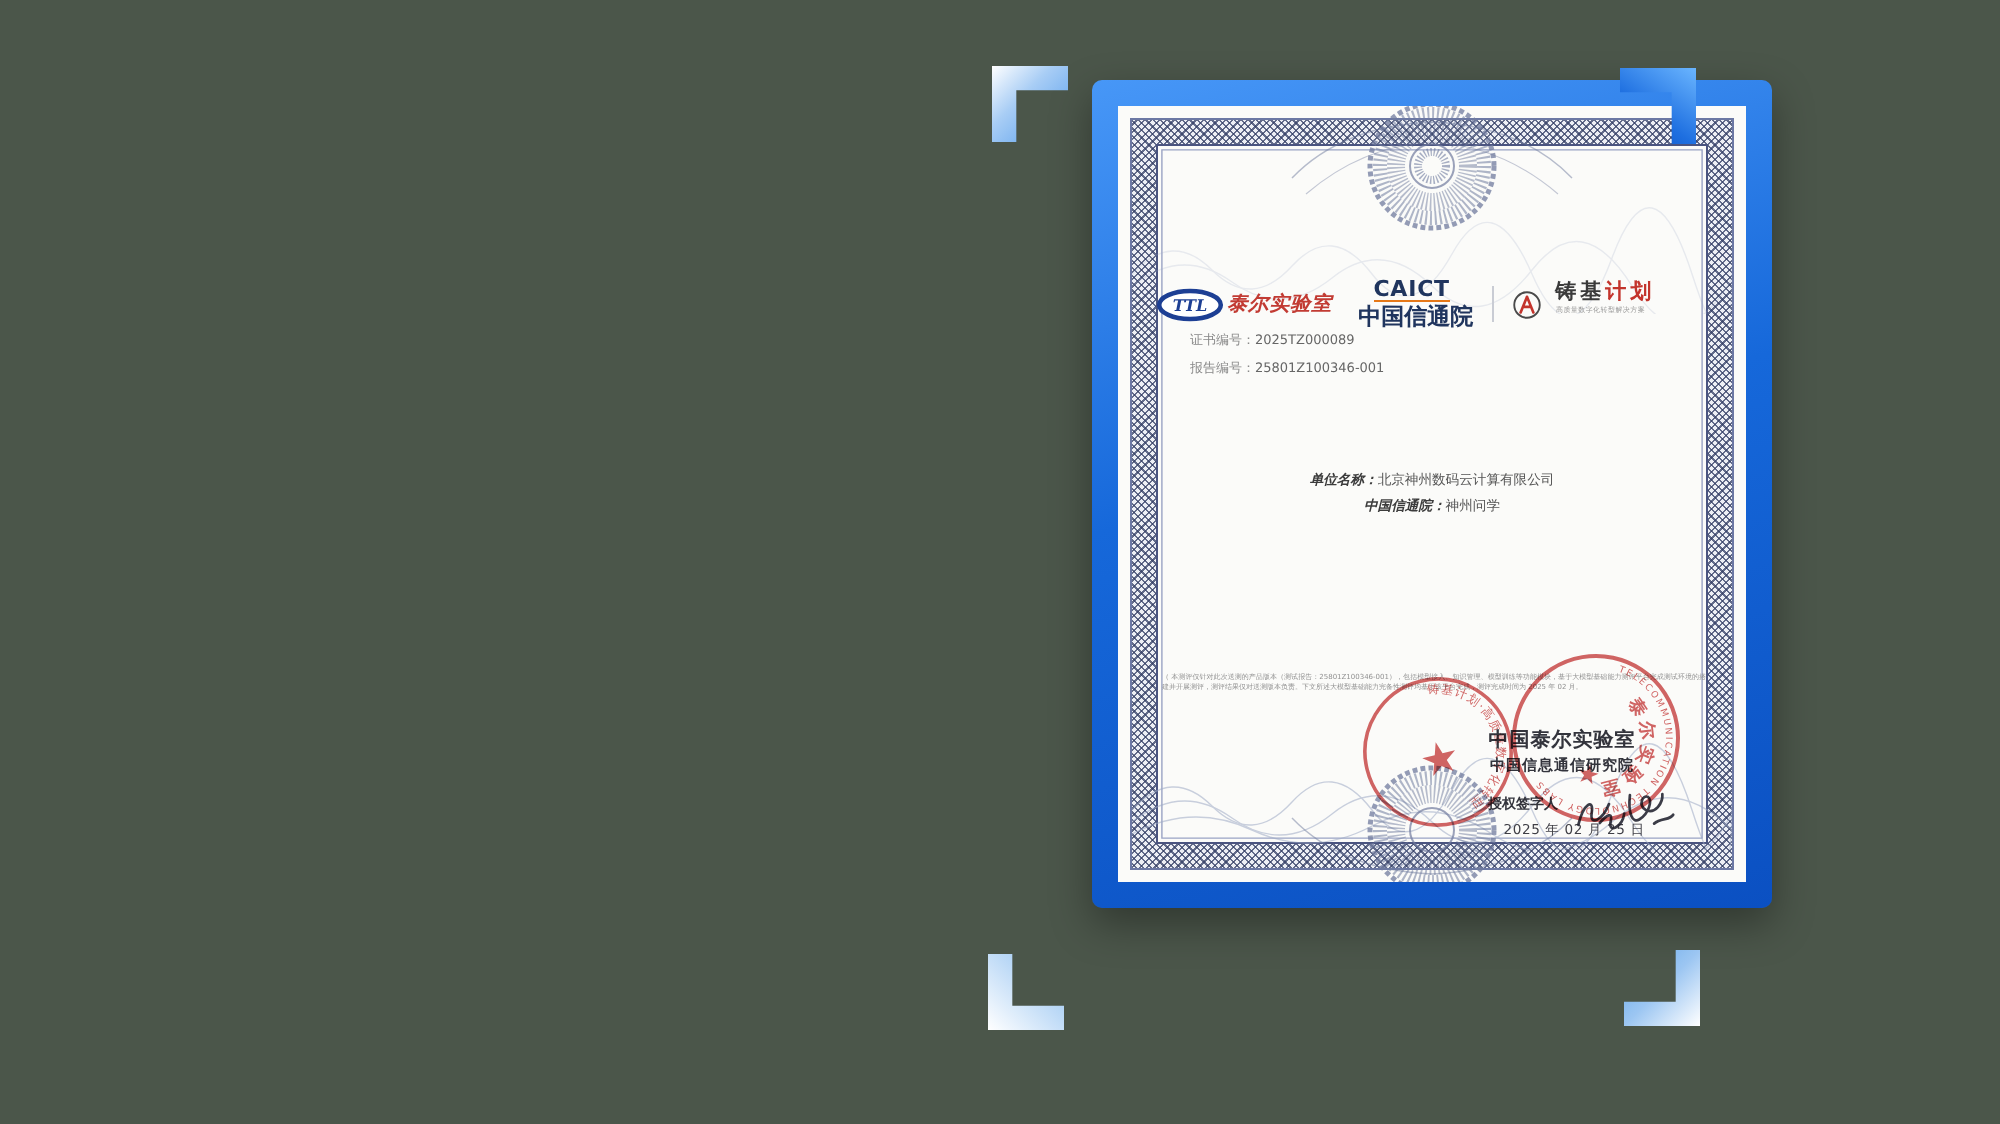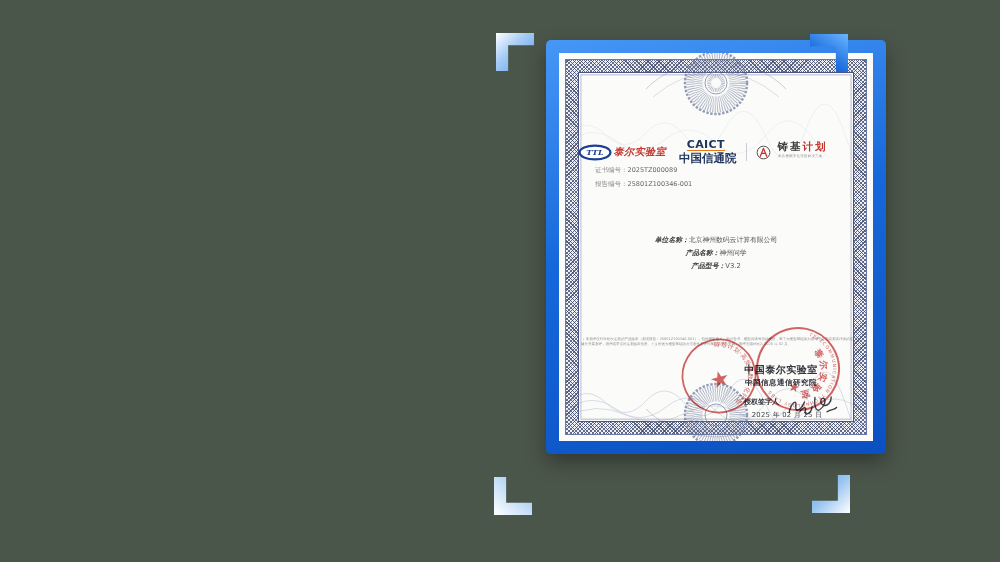--- a/index.html
+++ b/index.html
@@ -168,22 +168,21 @@
         </div>
 
         <div class="meta">
           <div><span>证书编号：</span><b>2025TZ000089</b></div>
           <div><span>报告编号：</span><b>25801Z100346-001</b></div>
         </div>
 
 
         <div class="fields">
           <div><span class="f-label">单位名称：</span><span>北京神州数码云计算有限公司</span></div>
-          <div><span class="f-label">产品名称：</span><span>神州问学</span></div>
-          <div><span class="f-label">产品型号：</span><span>V3.2</span></div>
+          <div><span class="f-label">中国信通院：</span><span>神州问学</span></div>
         </div>
 
 
         <div class="footnote">（ 本测评仅针对此次送测的产品版本（测试报告：25801Z100346-001），包括模型接入、知识管理、模型训练等功能模块，基于大模型基础能力测评平台完成测试环境的搭建并开展测评，测评结果仅对送测版本负责。下文所述大模型基础能力完备性测评均基于该平台完成，测评完成时间为 2025 年 02 月。</div>
 
         <div class="issuer1">中国泰尔实验室</div>
         <div class="issuer2">中国信息通信研究院</div>
         <div class="signer">授权签字人</div>
 
         <svg class="signature" viewBox="0 0 60 32">

